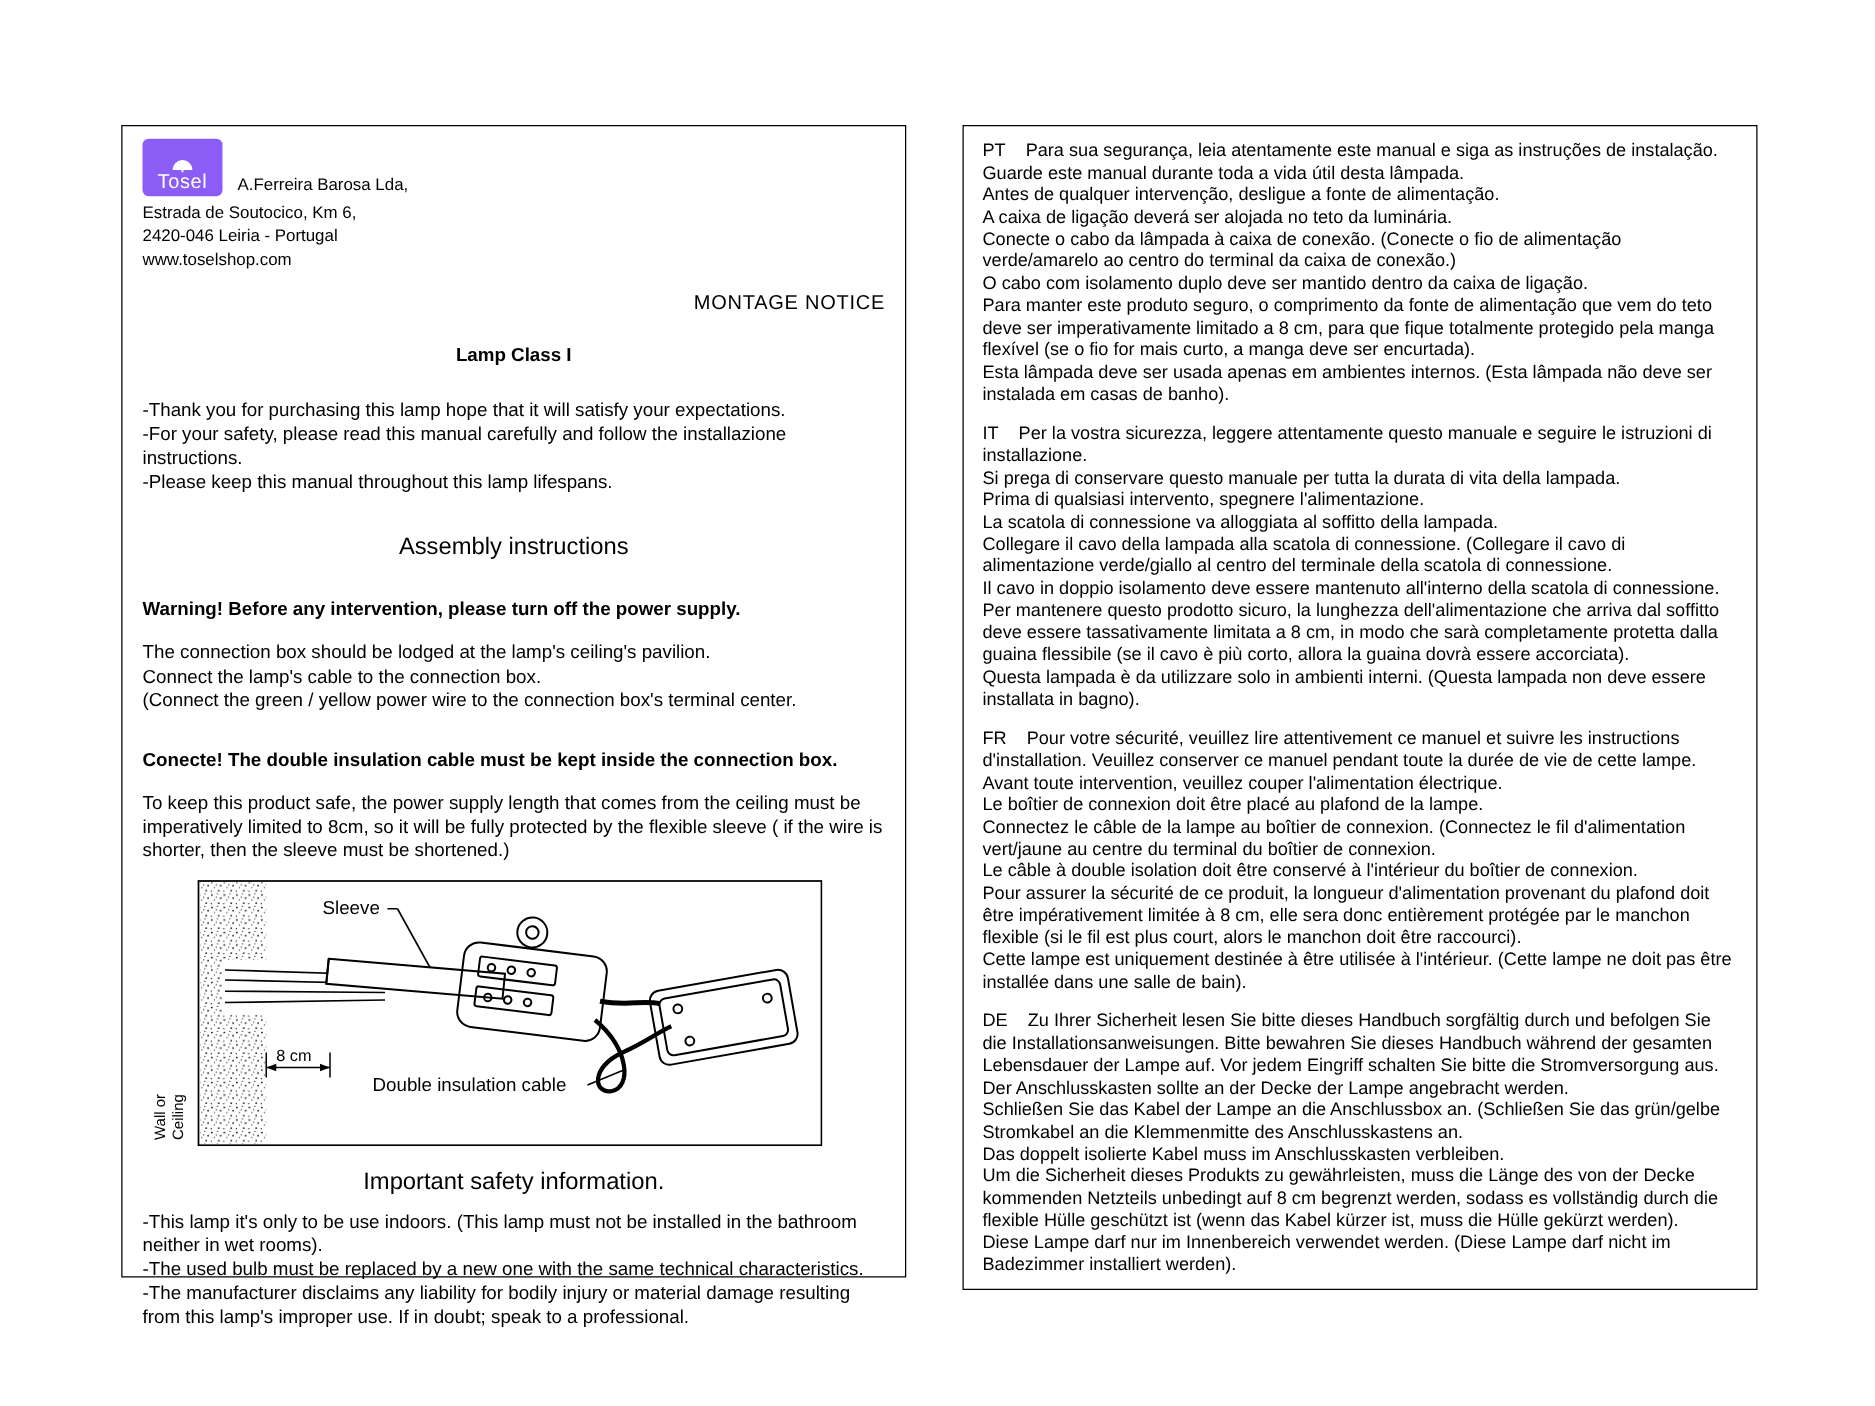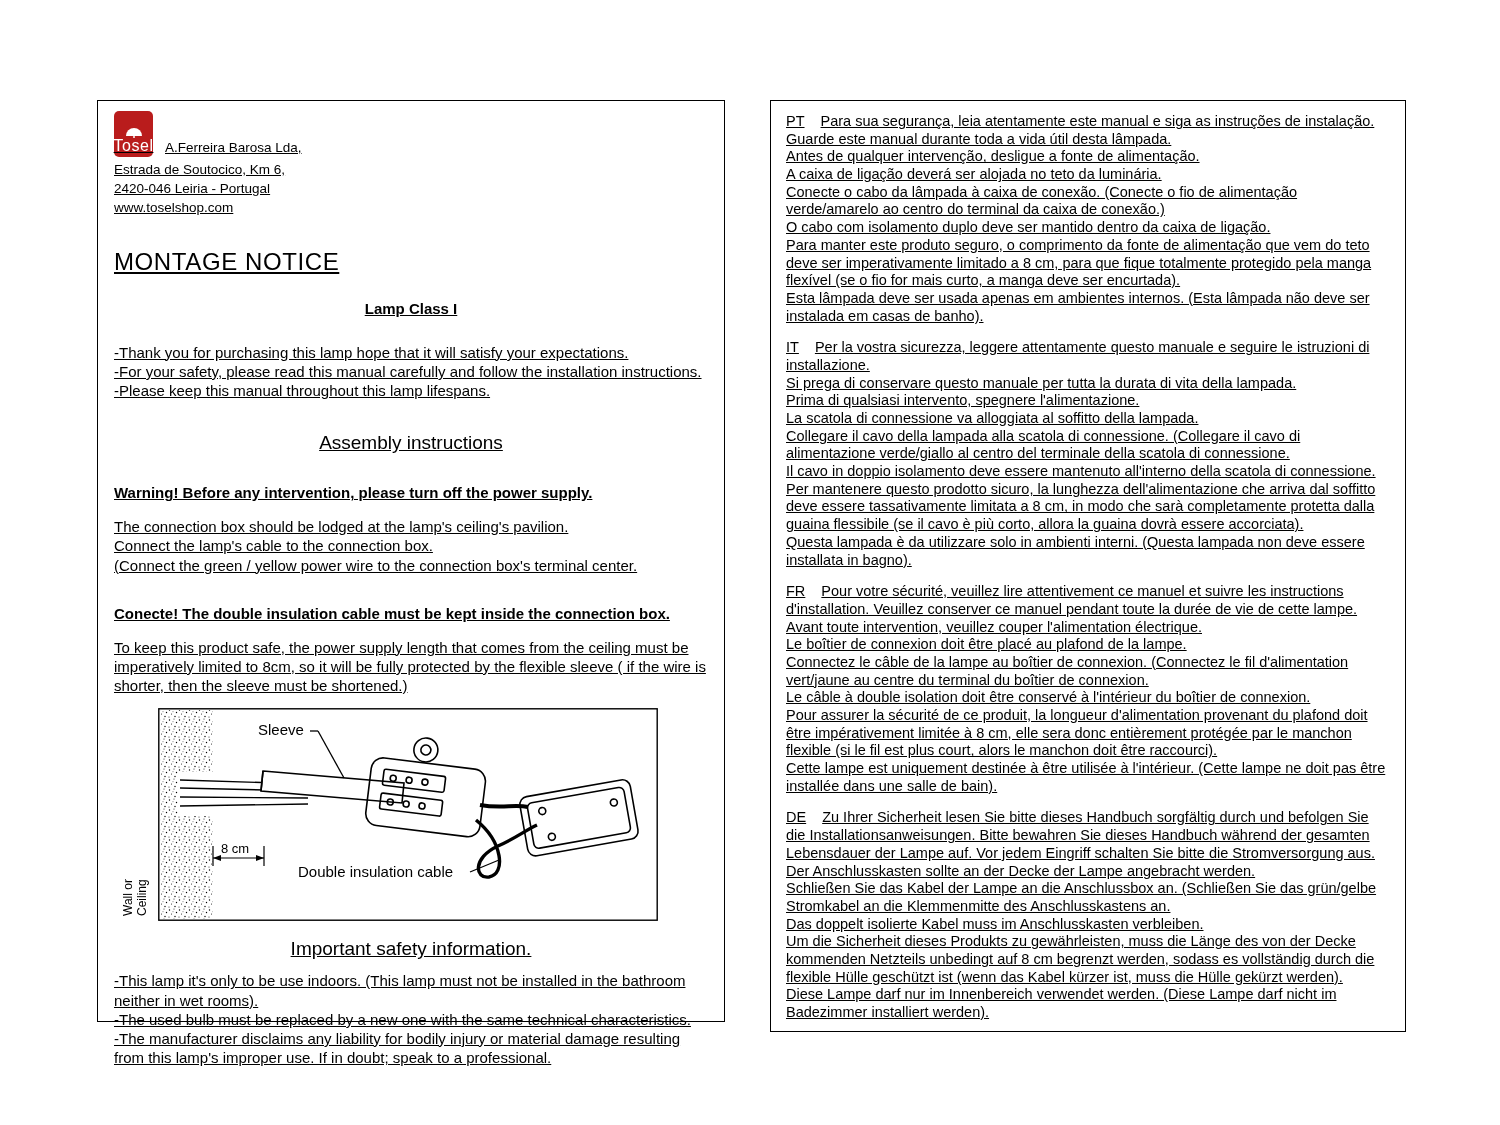--- a/index.html
+++ b/index.html
@@ -2,36 +2,36 @@
 <html><head>
 <meta charset="utf-8">
 <style>
   html,body { margin:0; padding:0; }
   body {
     width:1500px; height:1125px; position:relative;
     background:#ffffff; color:#000;
     font-family:"Liberation Sans", sans-serif;
   }
   .panel {
-    position:absolute; background:#fff; border:1.6px solid #000; box-sizing:border-box;text-decoration:underline;
+    position:absolute; background:#fff; border:1.6px solid #000; box-sizing:border-box;
   }
   .panel-left  { left:97px;  top:100px; width:628px; height:922px; padding:10px 16px; }
   .panel-right { left:770px; top:100px; width:636px; height:932px; padding:12px 15px; }
 
   
   .logo-row { display:flex; align-items:flex-end; gap:12px; }
   .logo-box {
-    width:39px; height:46px; background:#b91c1c; border-radius:5px;
+    width:64px; height:46px; background:#8b5cf6; border-radius:5px;
     color:#fff; display:flex; flex-direction:column; align-items:center; justify-content:flex-end;
     padding-bottom:3px; box-sizing:border-box;
   }
   .logo-box .logo-text { font-size:16px; letter-spacing:0.5px; line-height:1; }
   .company-line1 { font-size:13.5px; padding-bottom:2px; }
   .company-rest { font-size:13.5px; line-height:1.4; margin-top:4px; }
-  .doc-title { text-align:left; font-size:24px; letter-spacing:0.6px; margin-top:30px; }
+  .doc-title { text-align:right; font-size:16px; letter-spacing:0.6px; margin-top:16px; }
   .doc-subtitle { text-align:center; font-size:15px; font-weight:bold; margin-top:24px; }
   .para { font-size:15px; line-height:1.28; white-space:pre-line; }
   .intro { margin-top:26px; }
   .section-heading { text-align:center; font-size:19px; margin-top:32px; }
   .warn { font-size:15px; font-weight:bold; margin-top:30px; }
   .p1 { margin-top:16px; }
   .p2 { margin-top:16px; }
   .diagram-wrap { margin-top:13px; margin-left:-1px; }
   svg text { font-family:"Liberation Sans", sans-serif; fill:#000; }
   .safety-heading { margin-top:13px; }
@@ -60,21 +60,21 @@
   <div class="company-rest">
     <div>Estrada de Soutocico, Km 6,</div>
     <div>2420-046 Leiria - Portugal</div>
     <div>www.toselshop.com</div>
   </div>
 
   <div class="doc-title">MONTAGE NOTICE</div>
   <div class="doc-subtitle">Lamp Class I</div>
 
   <div class="para intro">-Thank you for purchasing this lamp hope that it will satisfy your expectations.
--For your safety, please read this manual carefully and follow the installation instructions.
+-For your safety, please read this manual carefully and follow the installazione instructions.
 -Please keep this manual throughout this lamp lifespans.</div>
 
   <div class="section-heading">Assembly instructions</div>
   <div class="warn">Warning! Before any intervention, please turn off the power supply.</div>
   <div class="para p1">The connection box should be lodged at the lamp's ceiling's pavilion.
 Connect the lamp's cable to the connection box.
 (Connect the green / yellow power wire to the connection box's terminal center.</div>
   <div class="warn">Conecte! The double insulation cable must be kept inside the connection box.</div>
   <div class="para p2">To keep this product safe, the power supply length that comes from the ceiling must be imperatively limited to 8cm, so it will be fully protected by the flexible sleeve ( if the wire is shorter, then the sleeve must be shortened.)</div>
 

